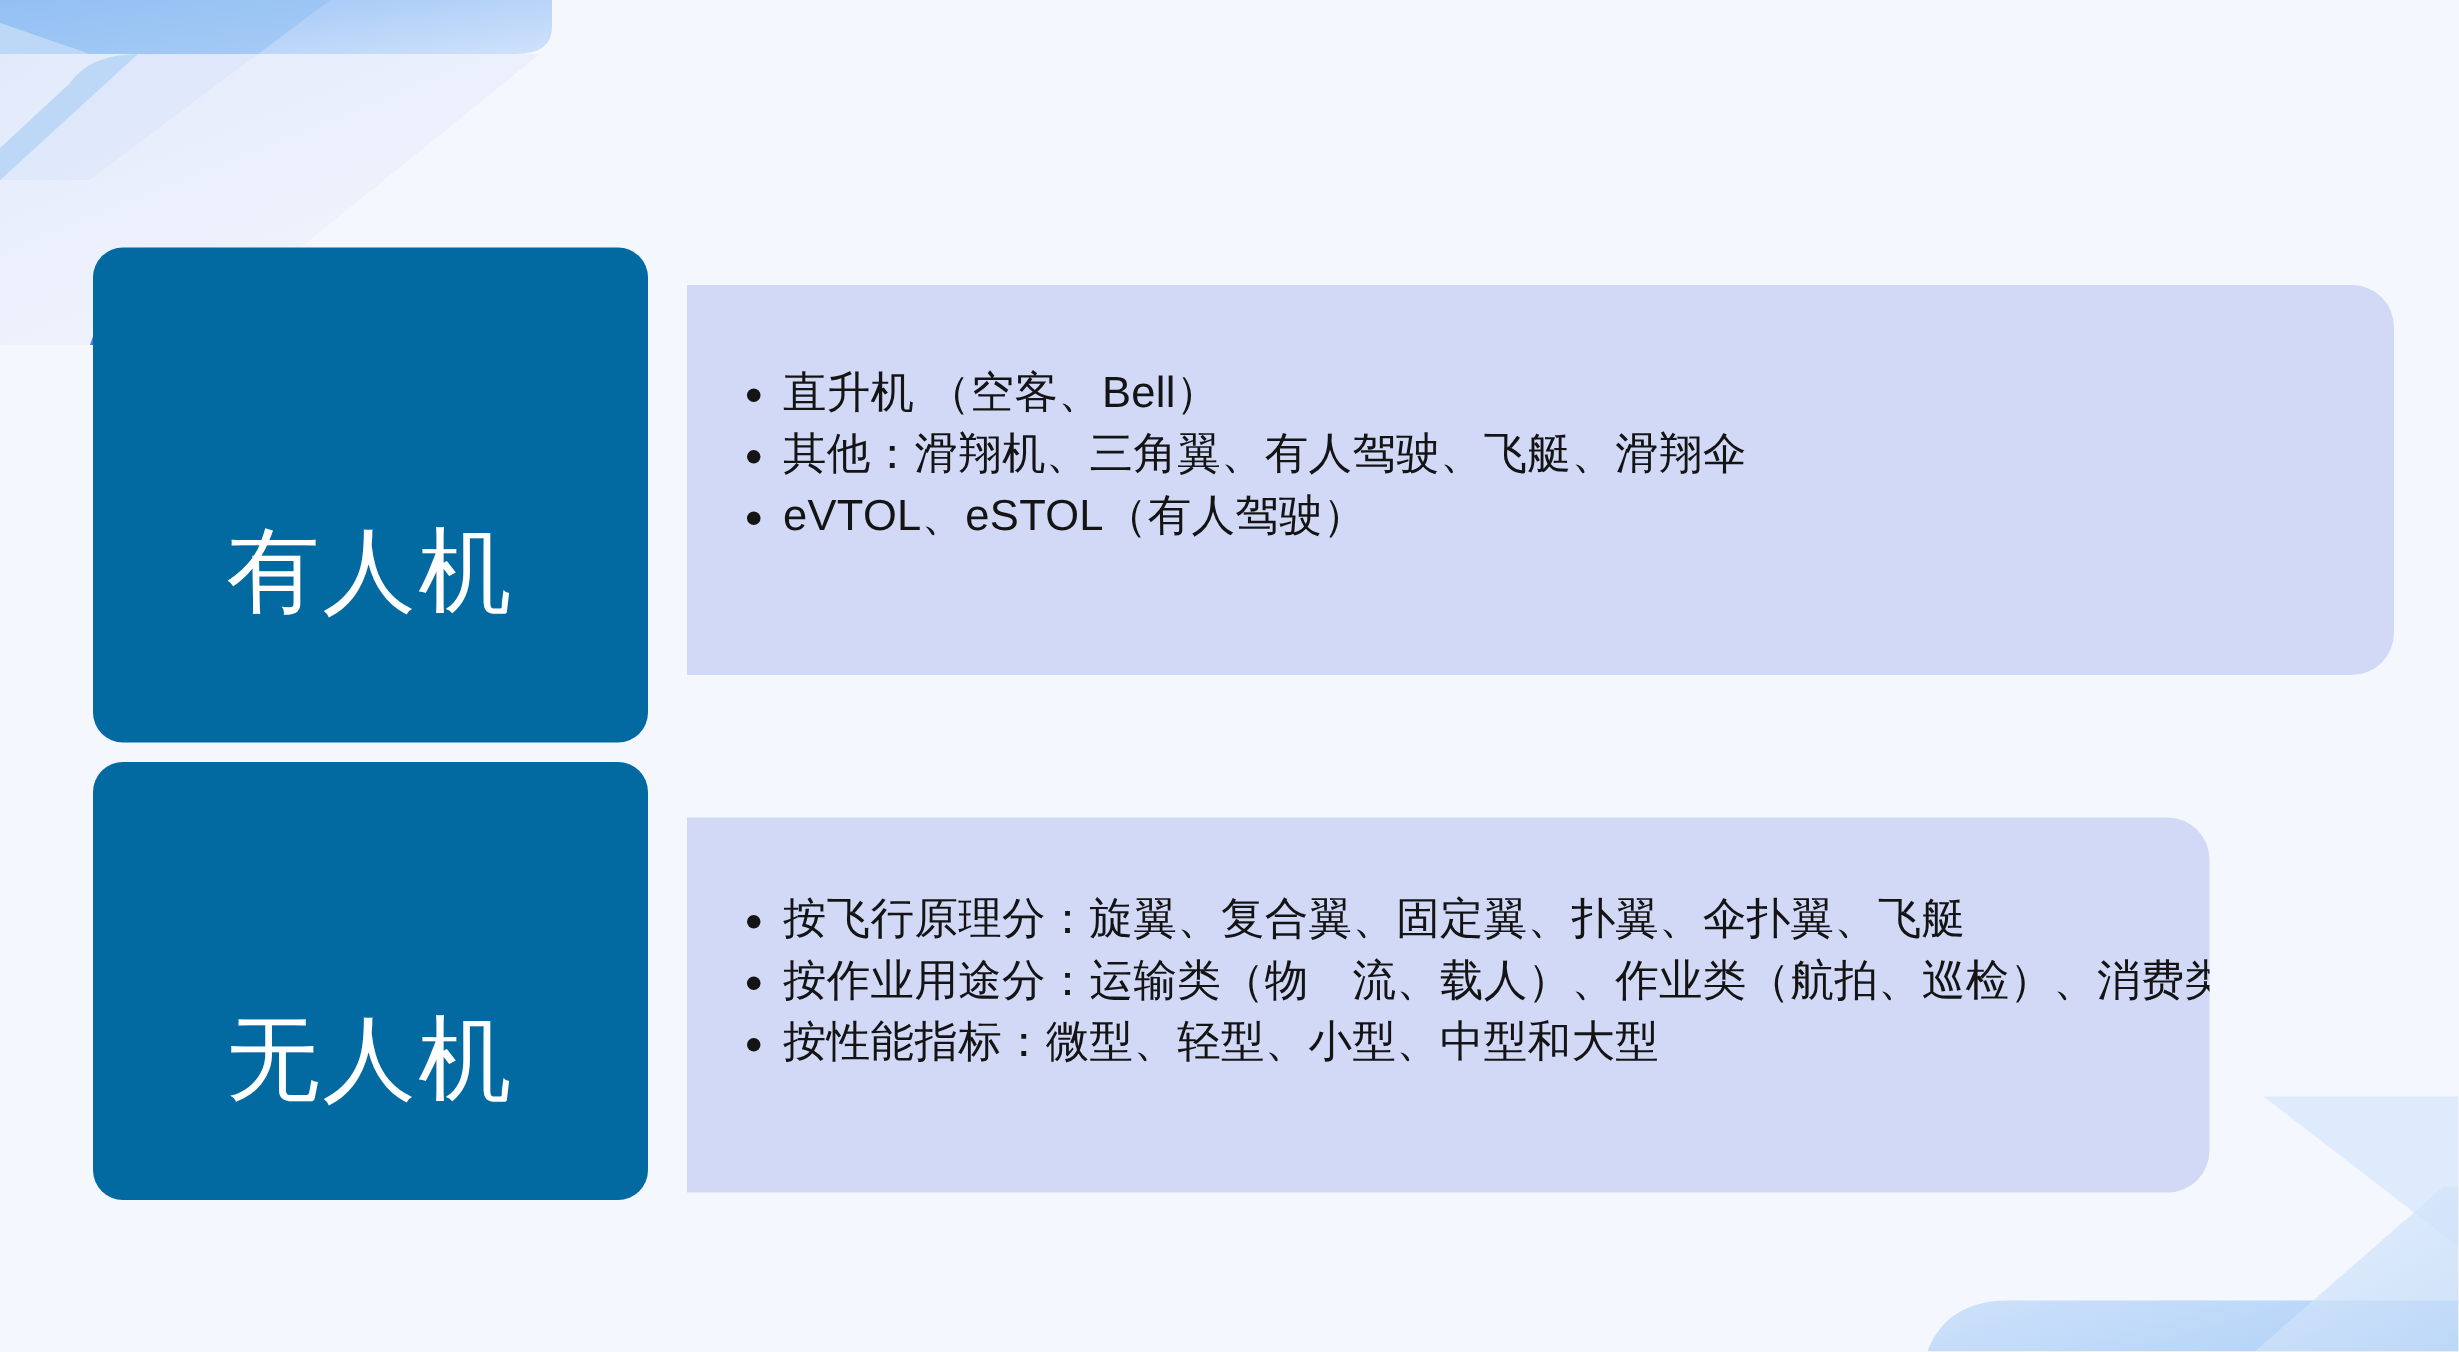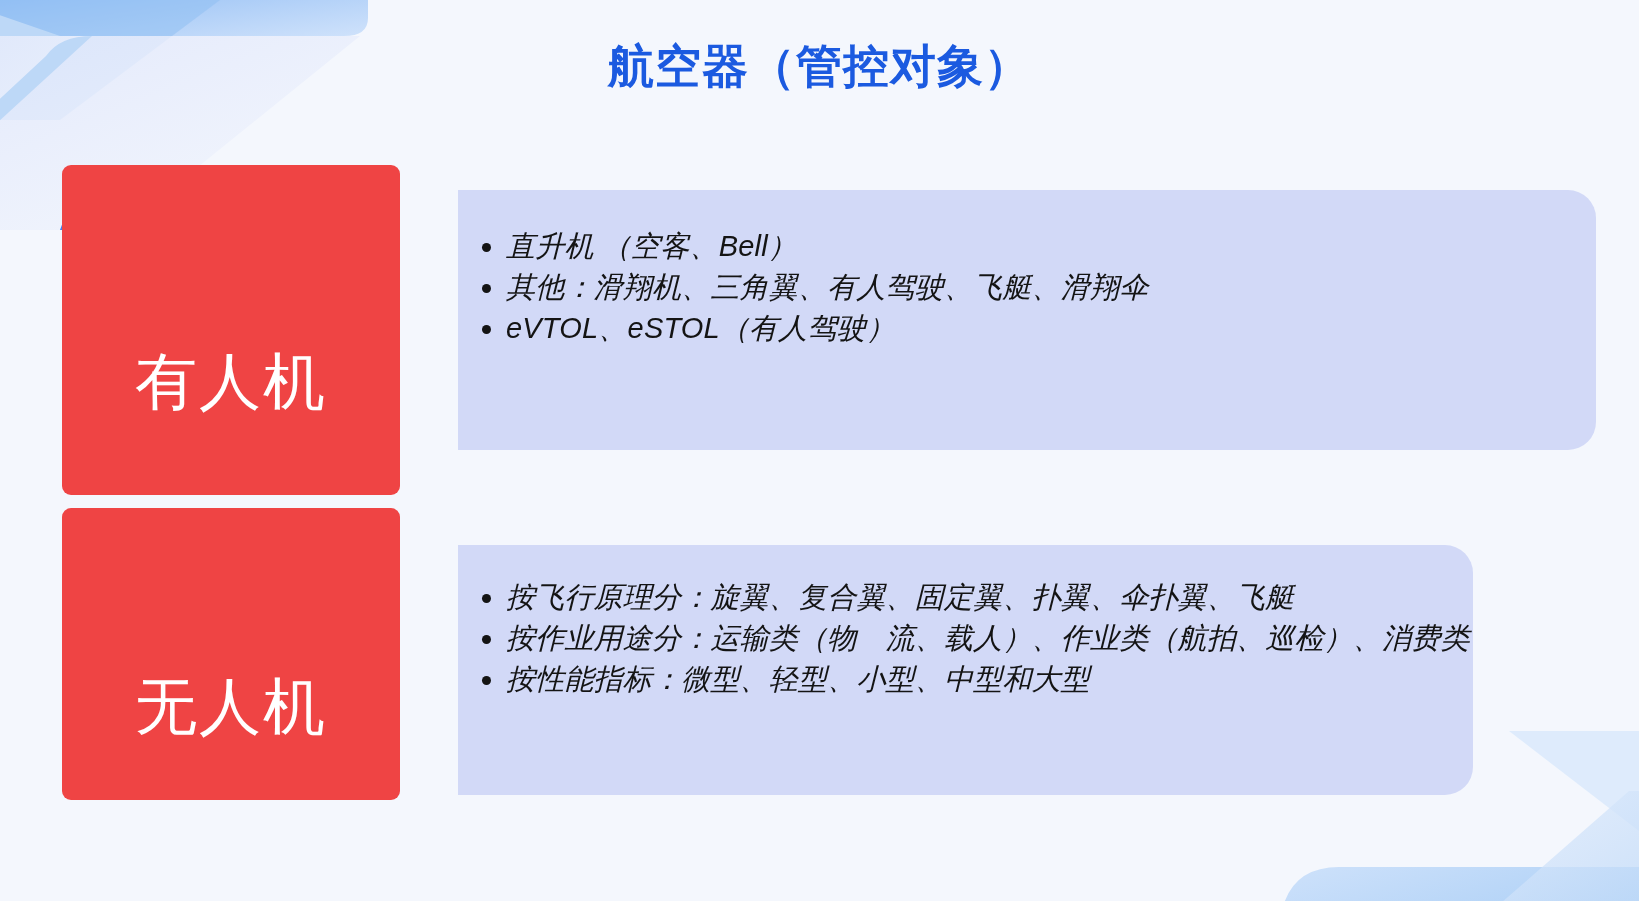--- a/index.html
+++ b/index.html
@@ -48,23 +48,23 @@
   .row {
     position: absolute;
     left: 62px;
   }
   .row-1 { top: 165px; }
   .row-2 { top: 508px; }
 
   .cat-box {
     position: absolute;
     left: 0;
-    width: 338px;
-    background: #ef4444;
-    border-radius: 9px;
+    width: 370px;
+    background: #0369a1;
+    border-radius: 20px;
     display: flex;
     align-items: flex-end;
     justify-content: center;
   }
   .row-1 .cat-box { top: 0; height: 330px; padding-bottom: 82px; box-sizing: border-box; }
   .row-2 .cat-box { top: 0; height: 292px; padding-bottom: 62px; box-sizing: border-box; }
 
   .cat-label {
     color: #ffffff;
     font-size: 62px;
@@ -91,23 +91,22 @@
   .row-2 .detail-panel {
     left: 396px;
     top: 37px;
     width: 1015px;
     height: 250px;
     padding: 32px 0 0 18px;
   }
 
   ul.bullets {
     list-style: none;
-    margin: 0;
+    margin: 16px;
     padding: 0;
-    font-style: italic;
   }
   ul.bullets li {
     position: relative;
     padding-left: 30px;
     font-size: 29px;
     line-height: 1.42;
     color: #141414;
     white-space: nowrap;
     letter-spacing: 0.2px;
   }
@@ -163,21 +162,20 @@
       <linearGradient id="gbr2" x1="1" y1="1" x2="0" y2="0">
         <stop offset="0%" stop-color="#a9cdf5"></stop>
         <stop offset="100%" stop-color="#eaf1fd"></stop>
       </linearGradient>
     </defs>
     <path d="M 560 260 L 300 60 L 470 60 L 600 260 Z" fill="#cfe2fb" opacity="0.6"></path>
     <path d="M 70 268 Q 70 196 130 196 L 470 196 L 330 330 L 30 330 Z" fill="url(#gbr1)" opacity="0.95"></path>
     <path d="M 180 330 L 420 120 L 520 120 L 430 330 Z" fill="url(#gbr2)" opacity="0.75"></path>
   </svg>
 
-  <div class="slide-title">航空器（管控对象）</div>
 
   <div class="row row-1">
     <div class="detail-panel">
       <ul class="bullets">
         <li>直升机 （空客、Bell）</li>
         <li>其他：滑翔机、三角翼、有人驾驶、飞艇、滑翔伞</li>
         <li>eVTOL、eSTOL（有人驾驶）</li>
       </ul>
     </div>
     <div class="cat-box">

